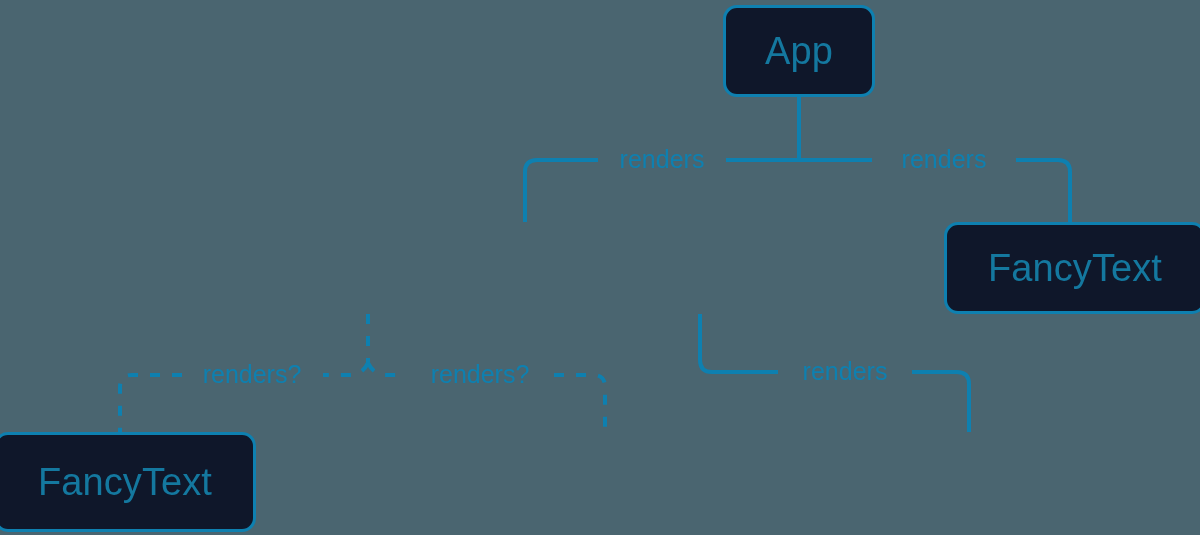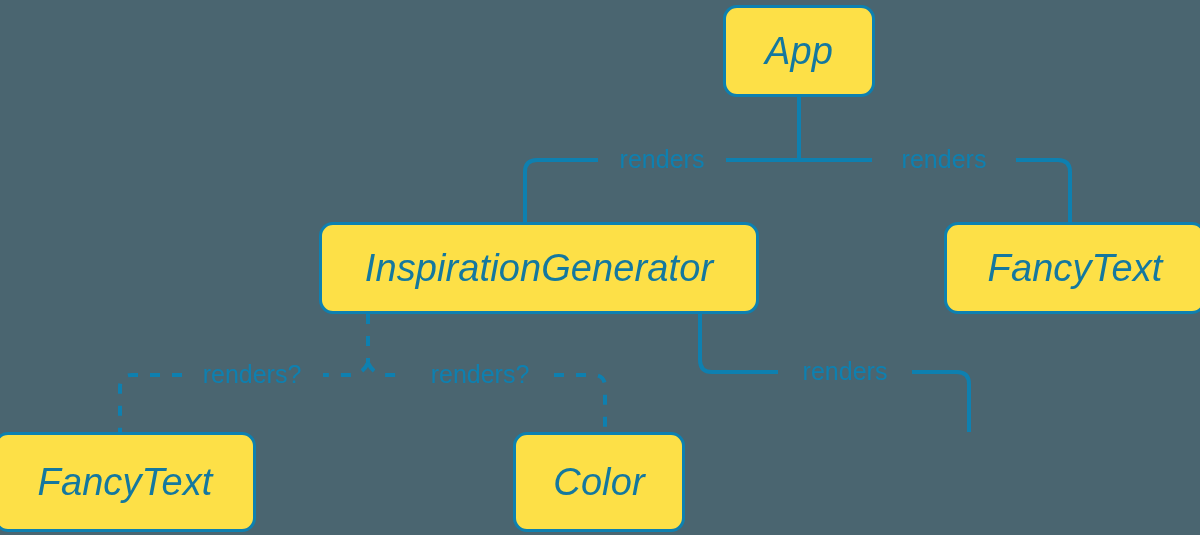--- a/index.html
+++ b/index.html
@@ -23,30 +23,29 @@
   #edge-layer {
     position: absolute;
     left: 0;
     top: 0;
     width: 1200px;
     height: 535px;
   }
   .node-box {
     position: absolute;
     box-sizing: border-box;
-    background: #fde047;
+    background: #0f172a;
     border: 3px solid #0e80b0;
     border-radius: 14px;
     display: flex;
     align-items: center;
     justify-content: center;
     color: #14789f;
     letter-spacing: 0.1px;
     white-space: nowrap;
-    font-style: italic;
   }
   .node-label {
     color: #14789f;
     line-height: 1;
   }
   .edge-label {
     fill: #0e80b0;
     font-family: "Liberation Sans", sans-serif;
     font-size: 25px;
     text-anchor: middle;
@@ -83,30 +82,24 @@
     <text class="edge-label" x="944" y="161">renders</text>
     <text class="edge-label" x="252" y="376">renders?</text>
     <text class="edge-label" x="480" y="376">renders?</text>
     <text class="edge-label" x="845" y="373">renders</text>
   </svg>
 
   <div class="node-box" style="left:723px; top:5px; width:152px; height:92px;">
     <span class="node-label" style="font-size:38px;">App</span>
   </div>
 
-  <div class="node-box" style="left:319px; top:222px; width:440px; height:92px;">
-    <span class="node-label" style="font-size:38px;">InspirationGenerator</span>
-  </div>
 
   <div class="node-box" style="left:944px; top:222px; width:262px; height:92px;">
     <span class="node-label" style="font-size:38px;">FancyText</span>
   </div>
 
   <div class="node-box" style="left:-6px; top:432px; width:262px; height:100px;">
     <span class="node-label" style="font-size:38px;">FancyText</span>
   </div>
 
-  <div class="node-box" style="left:513px; top:432px; width:172px; height:100px;">
-    <span class="node-label" style="font-size:38px;">Color</span>
-  </div>
 
 
 </div>
 
 </body></html>

